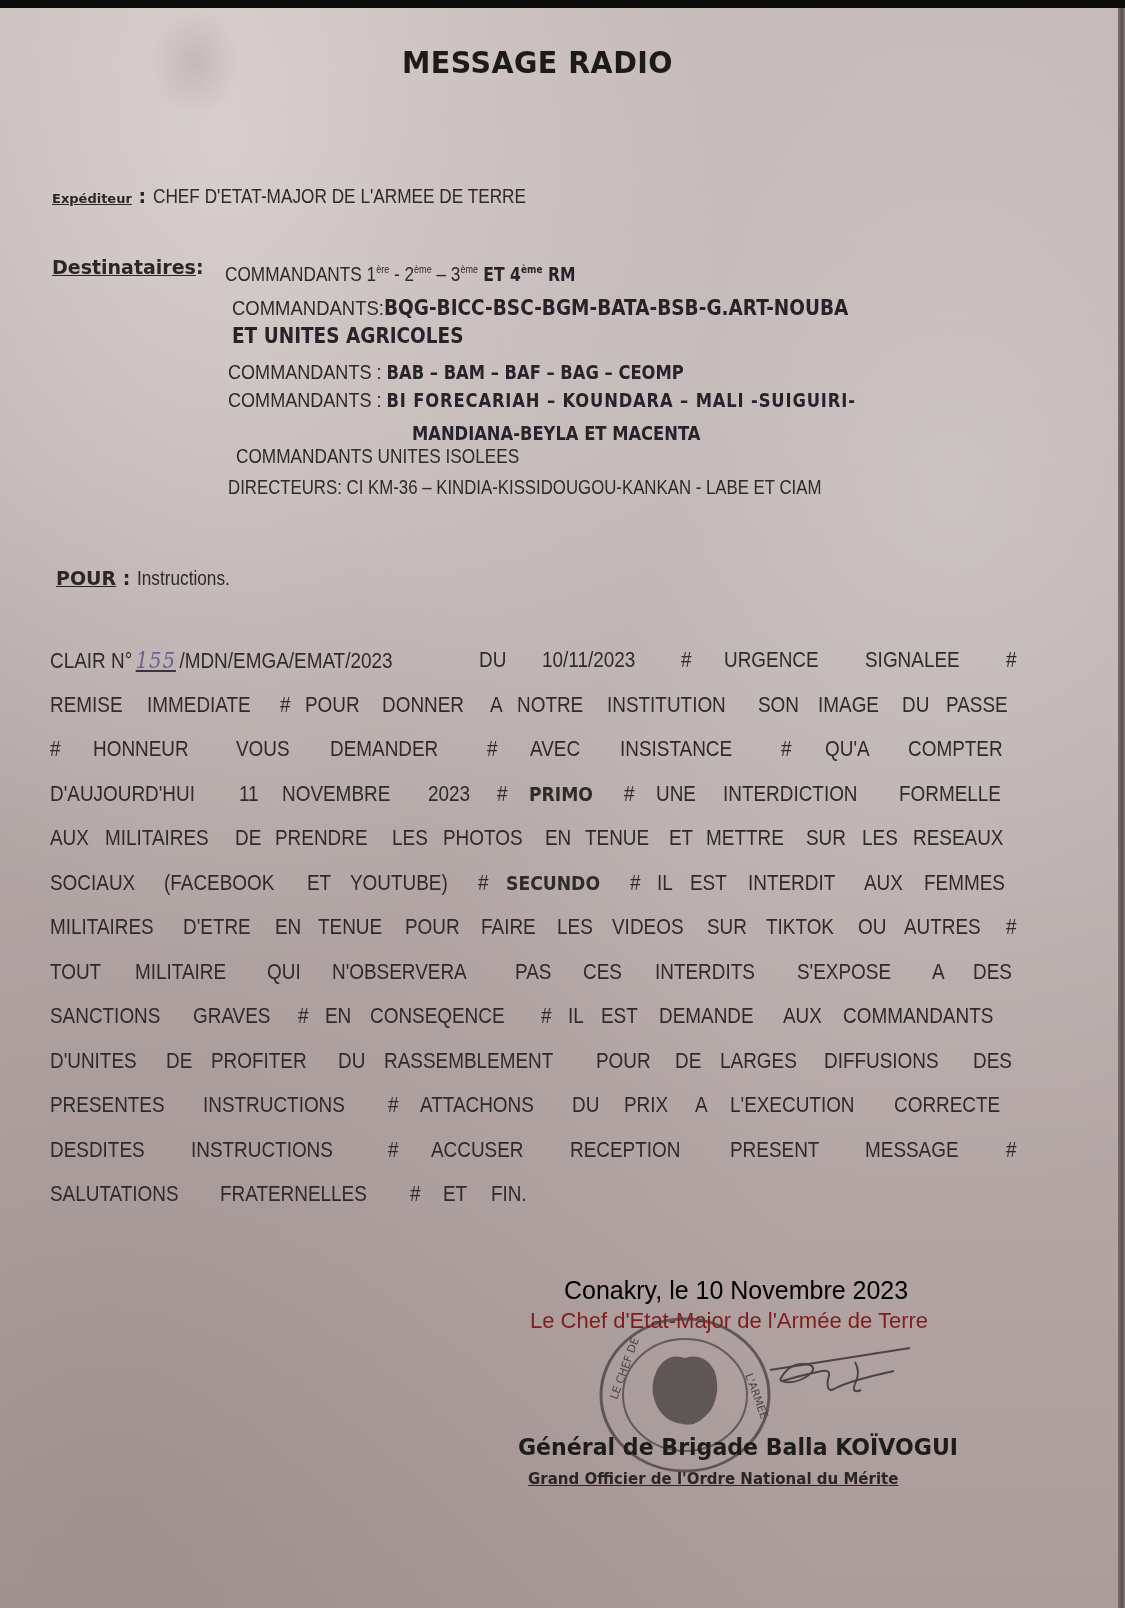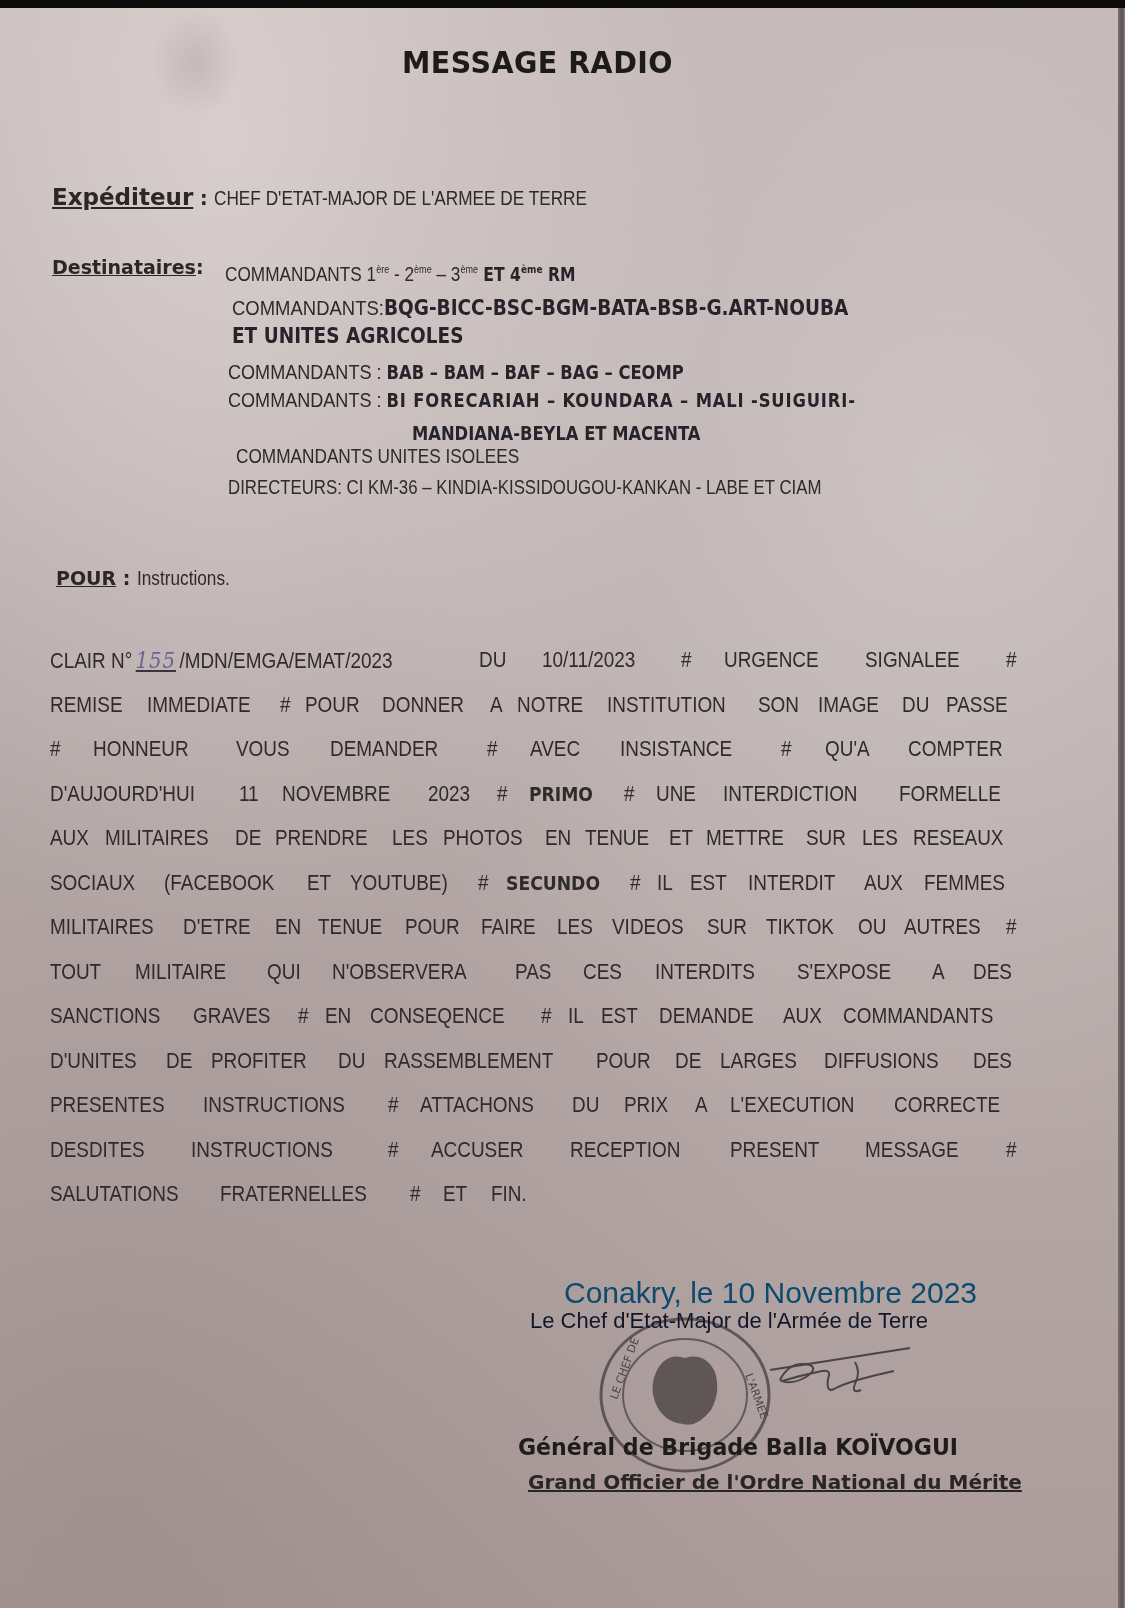--- a/index.html
+++ b/index.html
@@ -27,46 +27,46 @@
     font-family:"DejaVu Sans", sans-serif; font-weight:bold; font-size:31px; letter-spacing:0.5px;
     color:#1d1a1b; transform:scaleX(0.92); transform-origin:center; }
 
   .label-u { font-family:"DejaVu Sans", sans-serif; font-weight:bold; text-decoration:underline;
     color:#2b2628; }
   .narrow { font-family:"Liberation Sans Narrow","Liberation Sans", sans-serif; display:inline-block;
     transform:scaleX(0.82); transform-origin:left; white-space:nowrap; }
 
   .line { position:absolute; white-space:nowrap; font-size:21px; color:#2e292b; }
   .sender { left:52px; top:184px; }
-  .sender .label-u { font-size:23px; }
+  .sender .label-u { font-size:13px; }
 
   .dest-label { left:52px; top:256px; font-size:19px; }
   .dest-lines .dl { position:absolute; white-space:nowrap; font-size:21px; color:#2e292b; }
   .bold-dj { font-family:"DejaVu Sans", sans-serif; font-weight:bold; font-size:19px; color:#27232a; }
   sup { font-size:11px; }
 
   .objet { left:56px; top:566px; font-size:19px; }
 
   .body-text { position:absolute; left:50px; width:968px; top:638px; font-size:22px; color:#2f2a2c; }
   .body-line { height:44.5px; line-height:44.5px; display:flex; justify-content:space-between;
     white-space:nowrap;align-items:center; }
   .body-line.last { justify-content:flex-start; gap:20px; }
   .w { display:inline-block; transform:scaleX(0.86); transform-origin:left; }
   .b { font-family:"DejaVu Sans", sans-serif; font-weight:bold; font-size:20px; }
   .hw { font-family:"DejaVu Serif", serif; font-style:italic; color:#6a6290; text-decoration:underline;
     text-decoration-color:#3a3536; font-size:23px; letter-spacing:1px; padding:0 4px; }
-  .sig-date { position:absolute; left:564px; top:1276px; font-size:30px; color:#0c4a6e; white-space:nowrap; }
-  .sig-role { position:absolute; left:530px; top:1308px; font-size:22px; color:#0f172a; white-space:nowrap; }
+  .sig-date { position:absolute; left:564px; top:1276px; font-size:25px; color:#000000; white-space:nowrap; }
+  .sig-role { position:absolute; left:530px; top:1308px; font-size:22px; color:#7f1d1d; white-space:nowrap; }
   .stamp { position:absolute; left:595px; top:1315px; width:180px; height:160px; }
   .signature { position:absolute; left:760px; top:1340px; width:170px; height:60px; }
   .sig-name { position:absolute; left:518px; top:1434px; font-family:"DejaVu Sans", sans-serif;
     font-weight:bold; font-size:23px; color:#1f1c1d; white-space:nowrap; transform:scaleX(0.96);
     transform-origin:left; }
   .sig-title { position:absolute; left:528px; top:1470px; font-family:"DejaVu Sans", sans-serif;
-    font-weight:bold; font-size:20px; text-decoration:underline; color:#2a2527; white-space:nowrap; }
+    font-weight:bold; font-size:15px; text-decoration:underline; color:#2a2527; white-space:nowrap; }
 </style>
 </head>
 <body>
 
 <div class="top-band"></div>
 <div class="paper"></div>
 <div class="shadow-left"></div>
 <div class="right-edge"></div>
 
 <div class="title">MESSAGE RADIO</div>

